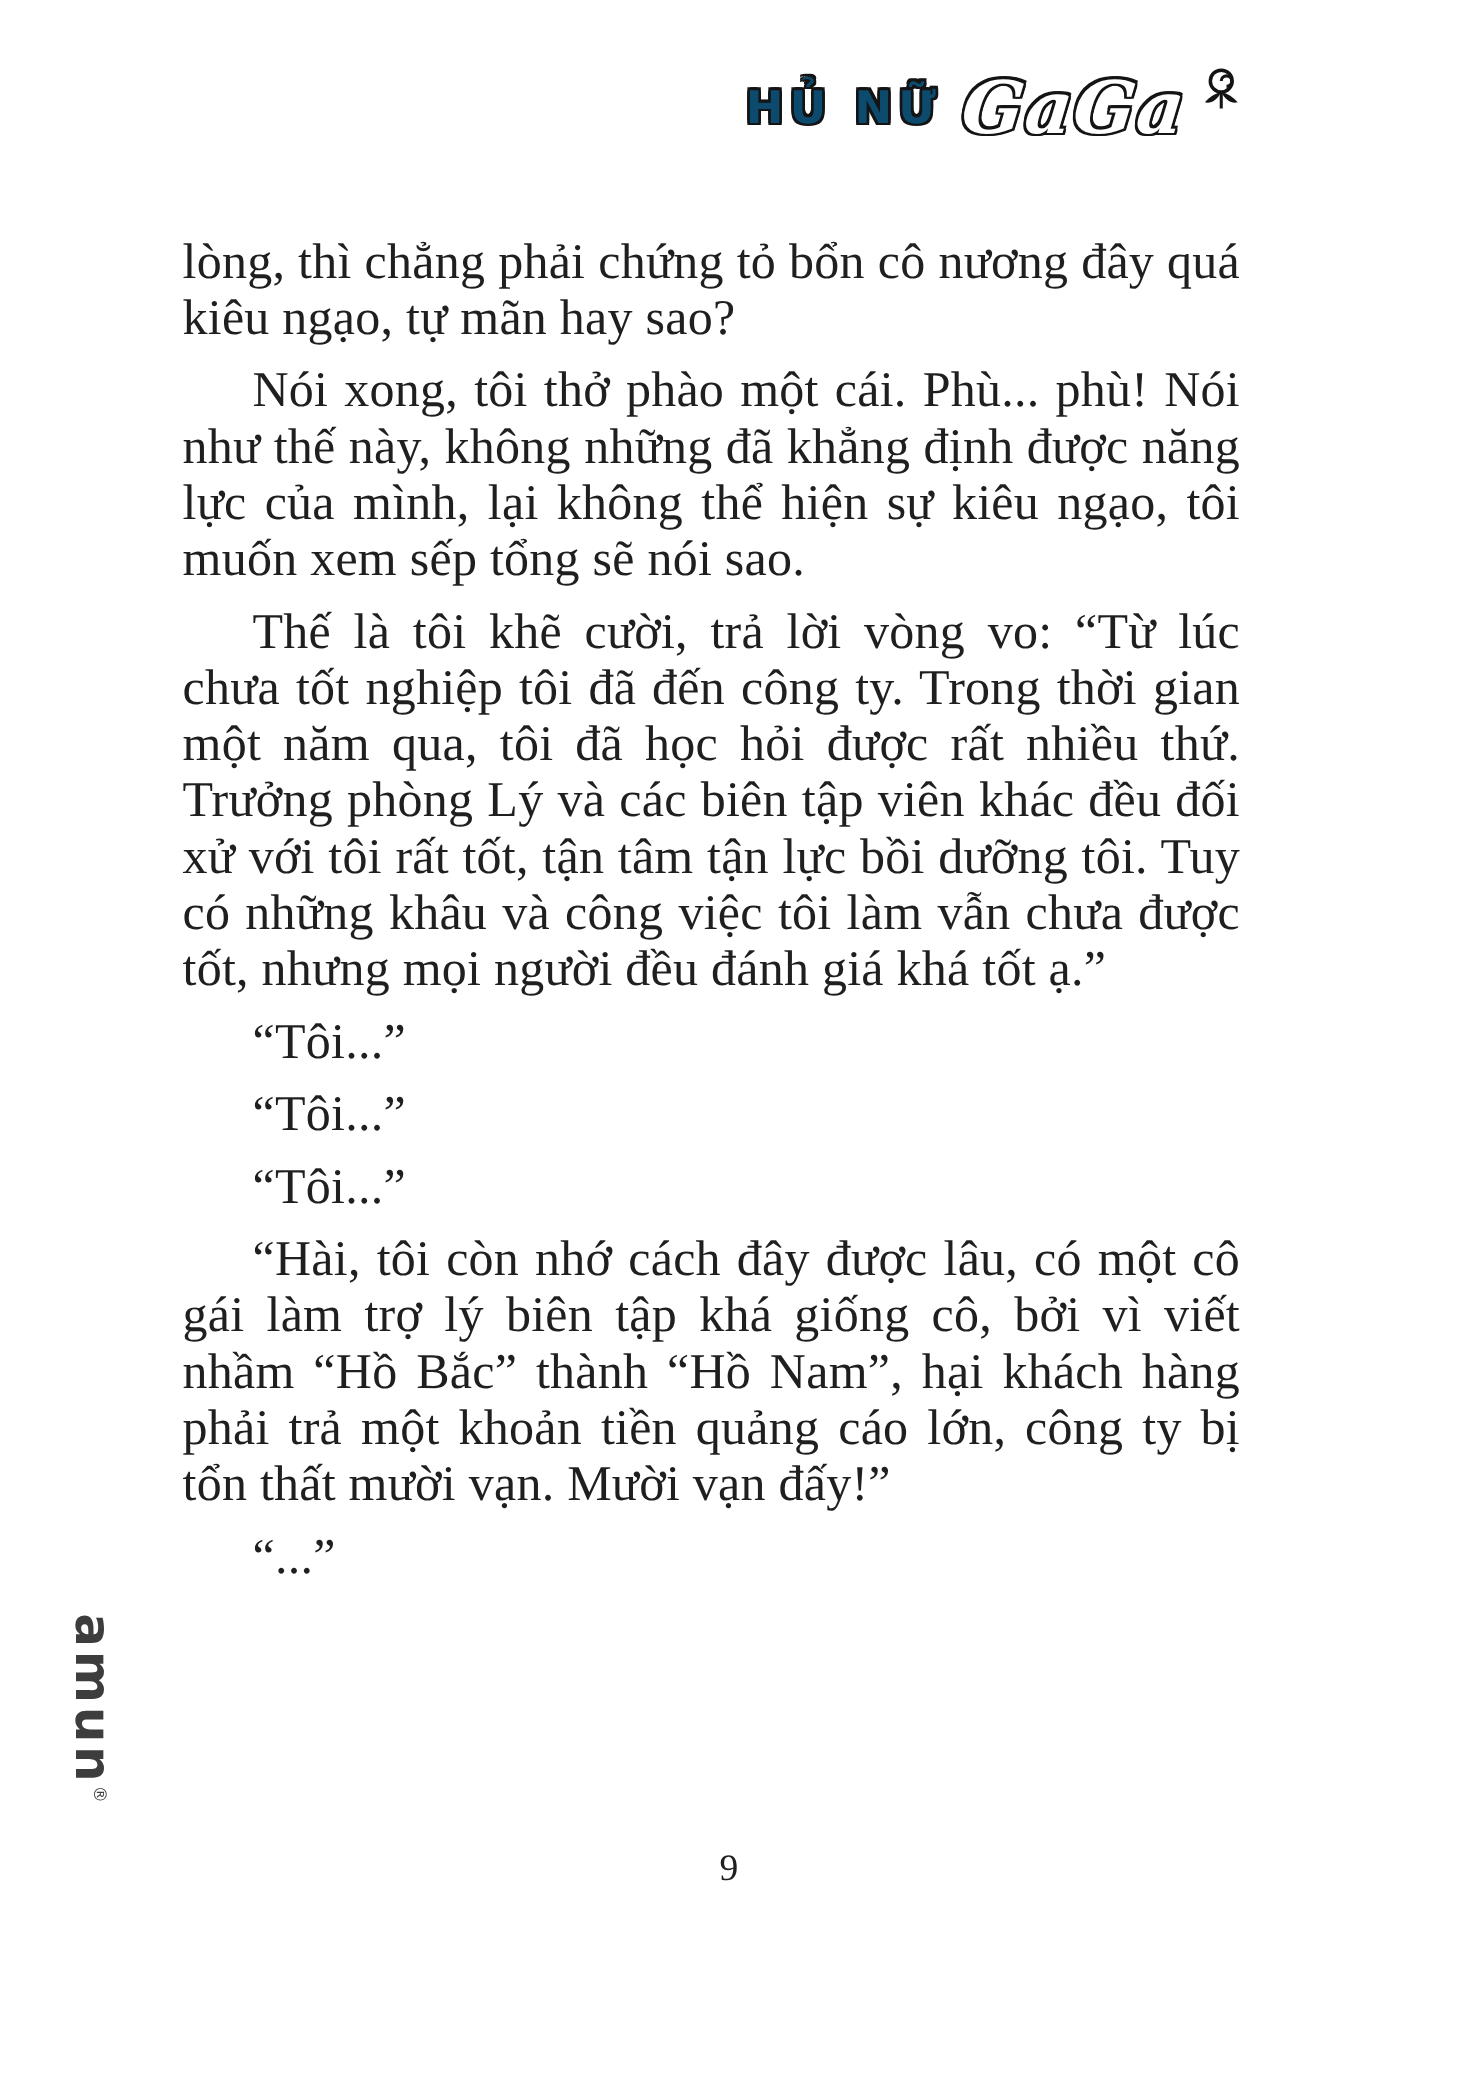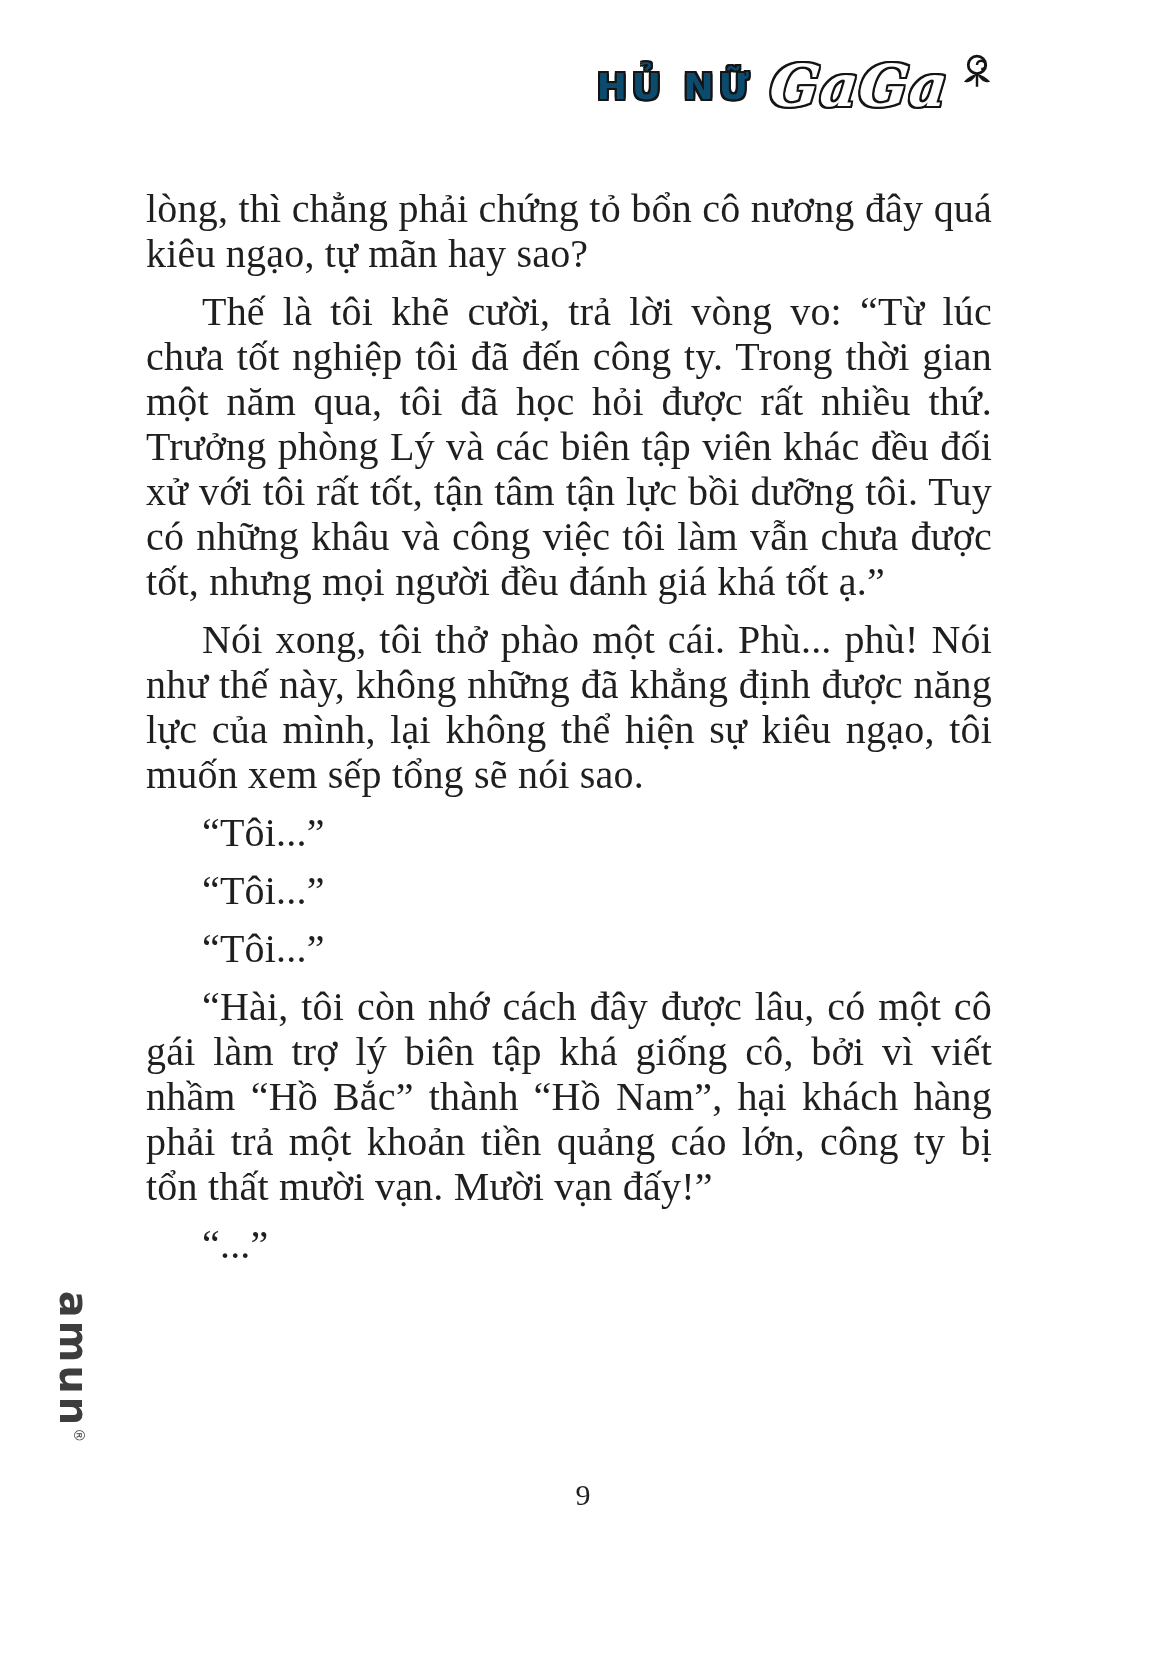--- a/index.html
+++ b/index.html
@@ -122,22 +122,22 @@
         <path d="M12 8.5 a2.4 2.4 0 1 1 2.4 2.4" fill="none" stroke="#141414" stroke-width="1.4"></path>
         <path d="M12 13.5 C10 17.5 7 19 4.5 18.2 C6.5 15.8 9 14.2 12 13.5 Z" fill="#141414"></path>
         <path d="M12 13.5 C14 17.5 17 19 19.5 18.2 C17.5 15.8 15 14.2 12 13.5 Z" fill="#141414"></path>
         <path d="M12 13.5 L12 21" stroke="#141414" stroke-width="1.4"></path>
       </svg>
     </span>
   </div>
 
   <div class="content">
     <p class="no-indent">lòng, thì chẳng phải chứng tỏ bổn cô nương đây quá kiêu ngạo, tự mãn hay sao?</p>
+    <p>Nói xong, tôi thở phào một cái. Phù... phù! Nói như thế này, không những đã khẳng định được năng lực của mình, lại không thể hiện sự kiêu ngạo, tôi muốn xem sếp tổng sẽ nói sao.</p>
     <p>Thế là tôi khẽ cười, trả lời vòng vo: “Từ lúc chưa tốt nghiệp tôi đã đến công ty. Trong thời gian một năm qua, tôi đã học hỏi được rất nhiều thứ. Trưởng phòng Lý và các biên tập viên khác đều đối xử với tôi rất tốt, tận tâm tận lực bồi dưỡng tôi. Tuy có những khâu và công việc tôi làm vẫn chưa được tốt, nhưng mọi người đều đánh giá khá tốt ạ.”</p>
-    <p>Nói xong, tôi thở phào một cái. Phù... phù! Nói như thế này, không những đã khẳng định được năng lực của mình, lại không thể hiện sự kiêu ngạo, tôi muốn xem sếp tổng sẽ nói sao.</p>
     <p>“Tôi...”</p>
     <p>“Tôi...”</p>
     <p>“Tôi...”</p>
     <p>“Hài, tôi còn nhớ cách đây được lâu, có một cô gái làm trợ lý biên tập khá giống cô, bởi vì viết nhầm “Hồ Bắc” thành “Hồ Nam”, hại khách hàng phải trả một khoản tiền quảng cáo lớn, công ty bị tổn thất mười vạn. Mười vạn đấy!”</p>
     <p>“...”</p>
   </div>
 
   <div class="publisher-logo">
     <span>amun</span><sup>®</sup>
   </div>

